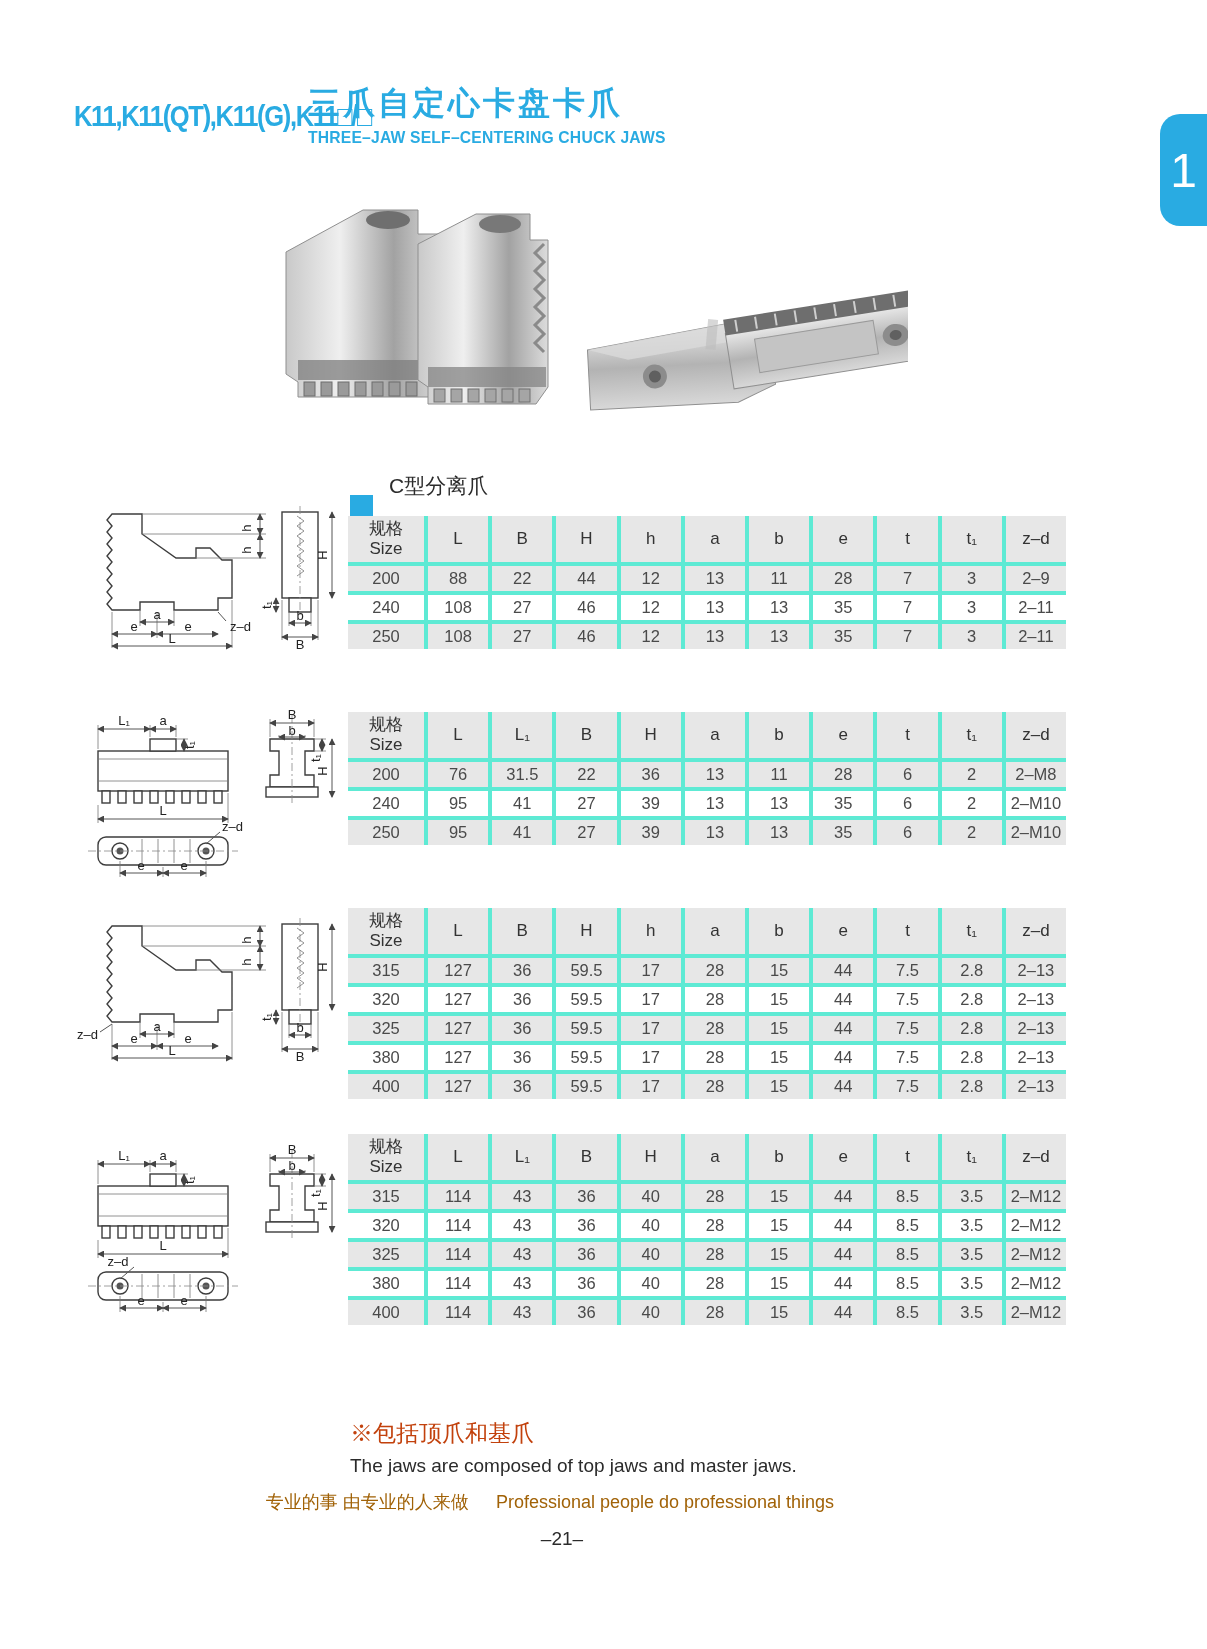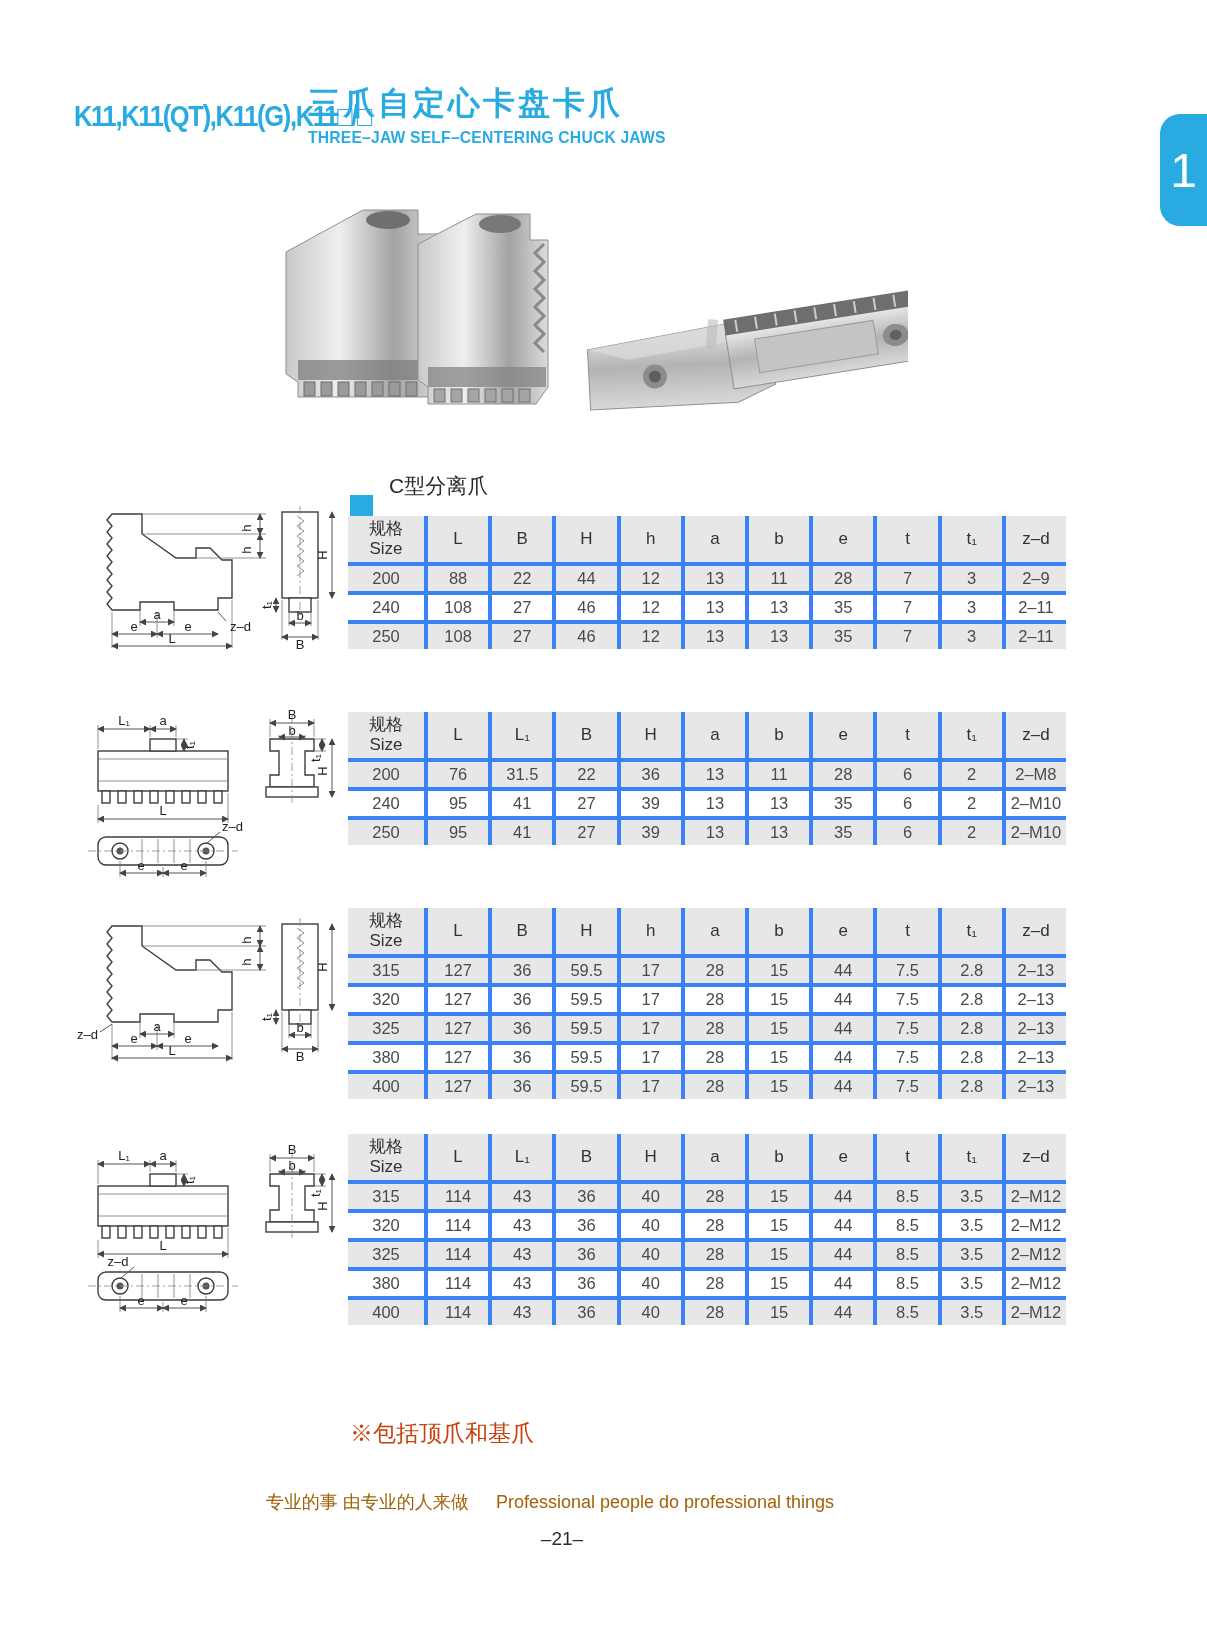--- a/index.html
+++ b/index.html
@@ -28,21 +28,21 @@
   .photo { position:absolute; left:268px; top:182px; }
   
   .section-header {
     position:absolute; left:350px; top:472px; display:flex; align-items:center; gap:16px;
   }
   .section-square { width:23px; height:23px; background:#29abe2; }
   .section-title { font-size:21px; color:#2b2b2b; display:flex; gap:16px;flex-direction:column; }
   
   .spec-table {
     position:absolute; left:348px; width:718px; display:grid;
-    grid-template-columns:76px repeat(10, 1fr); gap:4px; background:#3b82f6;
+    grid-template-columns:76px repeat(10, 1fr); gap:4px; background:#5eead4;
   }
   .th-cell {
     background:#e7e7e7; height:46px; display:flex; flex-direction:column;
     align-items:center; justify-content:center; font-size:17px; color:#333; line-height:1.18;
   }
   .td-cell {
     height:25px; display:flex; align-items:center; justify-content:center;
     font-size:16.5px; color:#4a4a4a;
   }
   .row-gray { background:#e7e7e7; }
@@ -1121,20 +1121,21 @@
       <div class="td-cell row-gray">
         <div>3.5</div>
       </div>
       <div class="td-cell row-gray">
         <div>2–M12</div>
       </div>
     </div>
 
   <div class="note">
     <div class="note-cn">※包括顶爪和基爪</div>
+    <div class="note-en">The jaws are composed of top jaws and master jaws.</div>
   </div>
 
   <div class="footer">
     <div class="footer-line">
       <span class="cn">专业的事 由专业的人来做</span>
       <span>Professional people do professional things</span>
     </div>
     <div class="page-number">–21–</div>
   </div>
 

